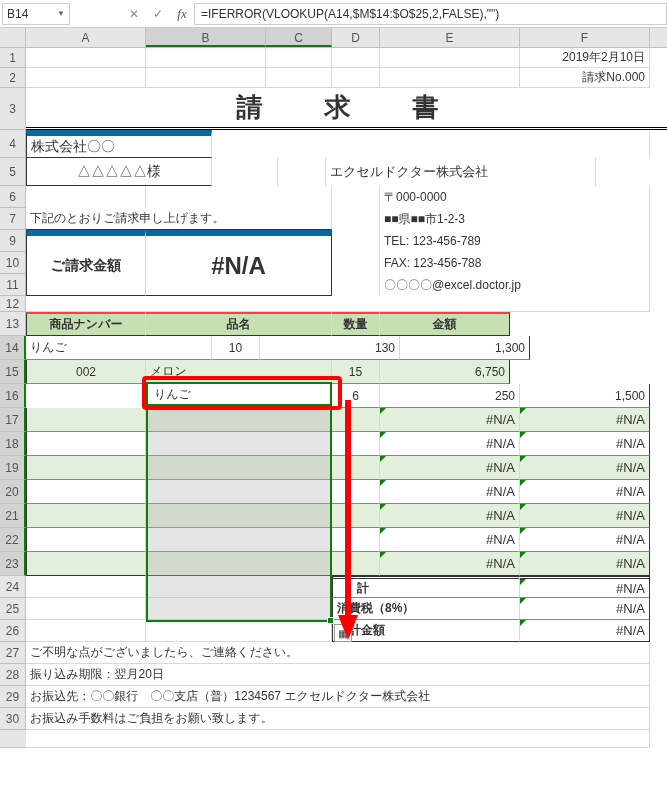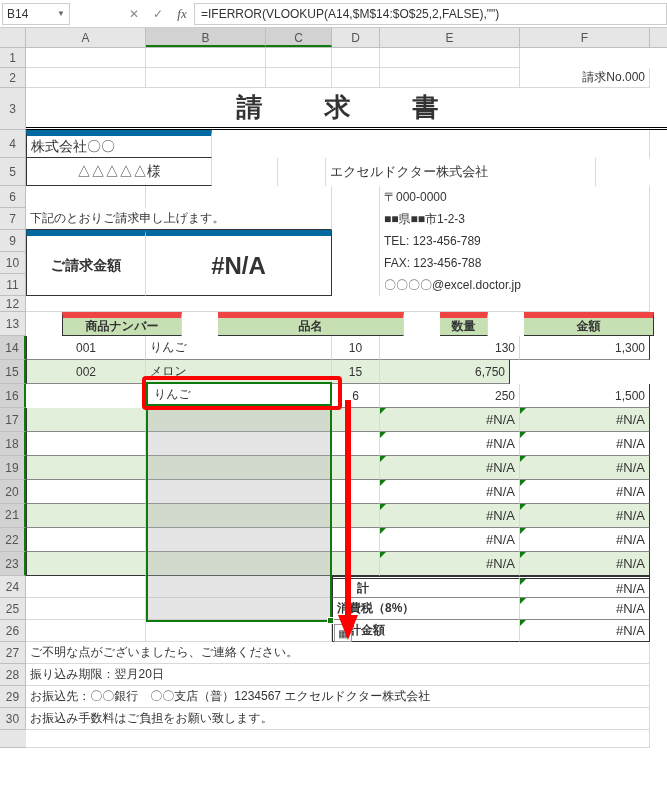--- a/index.html
+++ b/index.html
@@ -129,22 +129,21 @@
   .bleft { border-left: 1px solid #333; }
   .bright { border-right: 1px solid #333 !important; }
   .bbottom { border-bottom: 1px solid #333 !important; }
   .na { font-family: Arial; font-size:13px;}
   .thead {
     background: #c6e0b4 !important;
     font-weight: bold;
     text-align: center;
     justify-content: center;
     border-bottom: 1px solid #333 !important;
-    border-top: 6px solid #ef4444;
-    margin-left: 36px;
+    border-top: 2px solid #ef4444;
   }
   .r-even { background: #e2efda !important; }
   .r-num { justify-content: flex-end; }
   .r-center { justify-content: center; }
   .green-tri::before {
     content:"";
     position:absolute;
     left:0; top:0;
     border-left: 6px solid #0f7b0f;
     border-bottom: 6px solid transparent;
@@ -234,40 +233,41 @@
         <div class="row-h" style="height: 22px;">11</div>
         <div class="row-h" style="height: 16px;">12</div>
         <div class="row-h" style="height: 24px;">13</div>
         <div class="row-h sel" style="height: 24px;">14</div>
         <div class="row-h sel" style="height: 24px;">15</div>
         <div class="row-h sel" style="height: 24px;">16</div>
         <div class="row-h sel" style="height: 24px;">17</div>
         <div class="row-h sel" style="height: 24px;">18</div>
         <div class="row-h sel" style="height: 24px;">19</div>
         <div class="row-h sel" style="height: 24px;">20</div>
-        <div class="row-h sel" style="height: 24px; font-family: Liberation Mono, monospace;">21</div>
+        <div class="row-h sel" style="height: 24px;">21</div>
         <div class="row-h sel" style="height: 24px;">22</div>
         <div class="row-h sel" style="height: 24px;">23</div>
         <div class="row-h" style="height: 22px;">24</div>
         <div class="row-h" style="height: 22px;">25</div>
         <div class="row-h" style="height: 22px;">26</div>
         <div class="row-h" style="height: 22px;">27</div>
         <div class="row-h" style="height: 22px;">28</div>
         <div class="row-h" style="height: 22px;">29</div>
         <div class="row-h" style="height: 22px;">30</div>
         <div class="row-h" style="height: 18px; padding-left: 36px;">31</div>
       </div>
     <div class="cells" id="cells">
 
       <div class="cell-row" style="height:20px">
         <div class="cell c-A"></div>
           <div class="cell c-B"></div>
           <div class="cell c-C"></div>
           <div class="cell c-D"></div>
           <div class="cell c-E"></div>
+        <div class="cell c-F r-num">2019年2月10日</div>
       </div>
 
       <div class="cell-row" style="height:20px">
         <div class="cell c-A"></div>
           <div class="cell c-B"></div>
           <div class="cell c-C"></div>
           <div class="cell c-D"></div>
           <div class="cell c-E"></div>
         <div class="cell c-F r-num">請求No.000</div>
       </div>
@@ -328,21 +328,20 @@
 
       <div class="cell-row" style="height:24px">
         <div class="cell thead c-A bleft">商品ナンバー</div>
         <div class="cell thead" style="width:186px">品名</div>
         <div class="cell thead c-D">数量</div>
         <div class="cell thead c-F bright">金額</div>
       </div>
 
       <div id="tablerows">
           <div class="cell-row" style="height: 24px;">
-            <div class="cell c-A bleft r-center " style="border-bottom:1px solid #888;">001</div>
             <div class="cell " style="width:186px;border-bottom:1px solid #888;">りんご</div>
             <div class="cell c-D r-center " style="border-bottom:1px solid #888;">10</div>
             <div class="cell c-E r-num  " style="border-bottom:1px solid #888;">130</div>
             <div class="cell c-F bright r-num  " style="border-bottom:1px solid #888;">1,300</div>
           </div>
           <div class="cell-row" style="height: 24px;">
             <div class="cell c-A bleft r-center r-even" style="border-bottom:1px solid #888;">002</div>
             <div class="cell r-even" style="width:186px;border-bottom:1px solid #888;">メロン</div>
             <div class="cell c-D r-center r-even" style="border-bottom:1px solid #888;">15</div>
             <div class="cell c-F bright r-num r-even " style="border-bottom:1px solid #888;">6,750</div>

